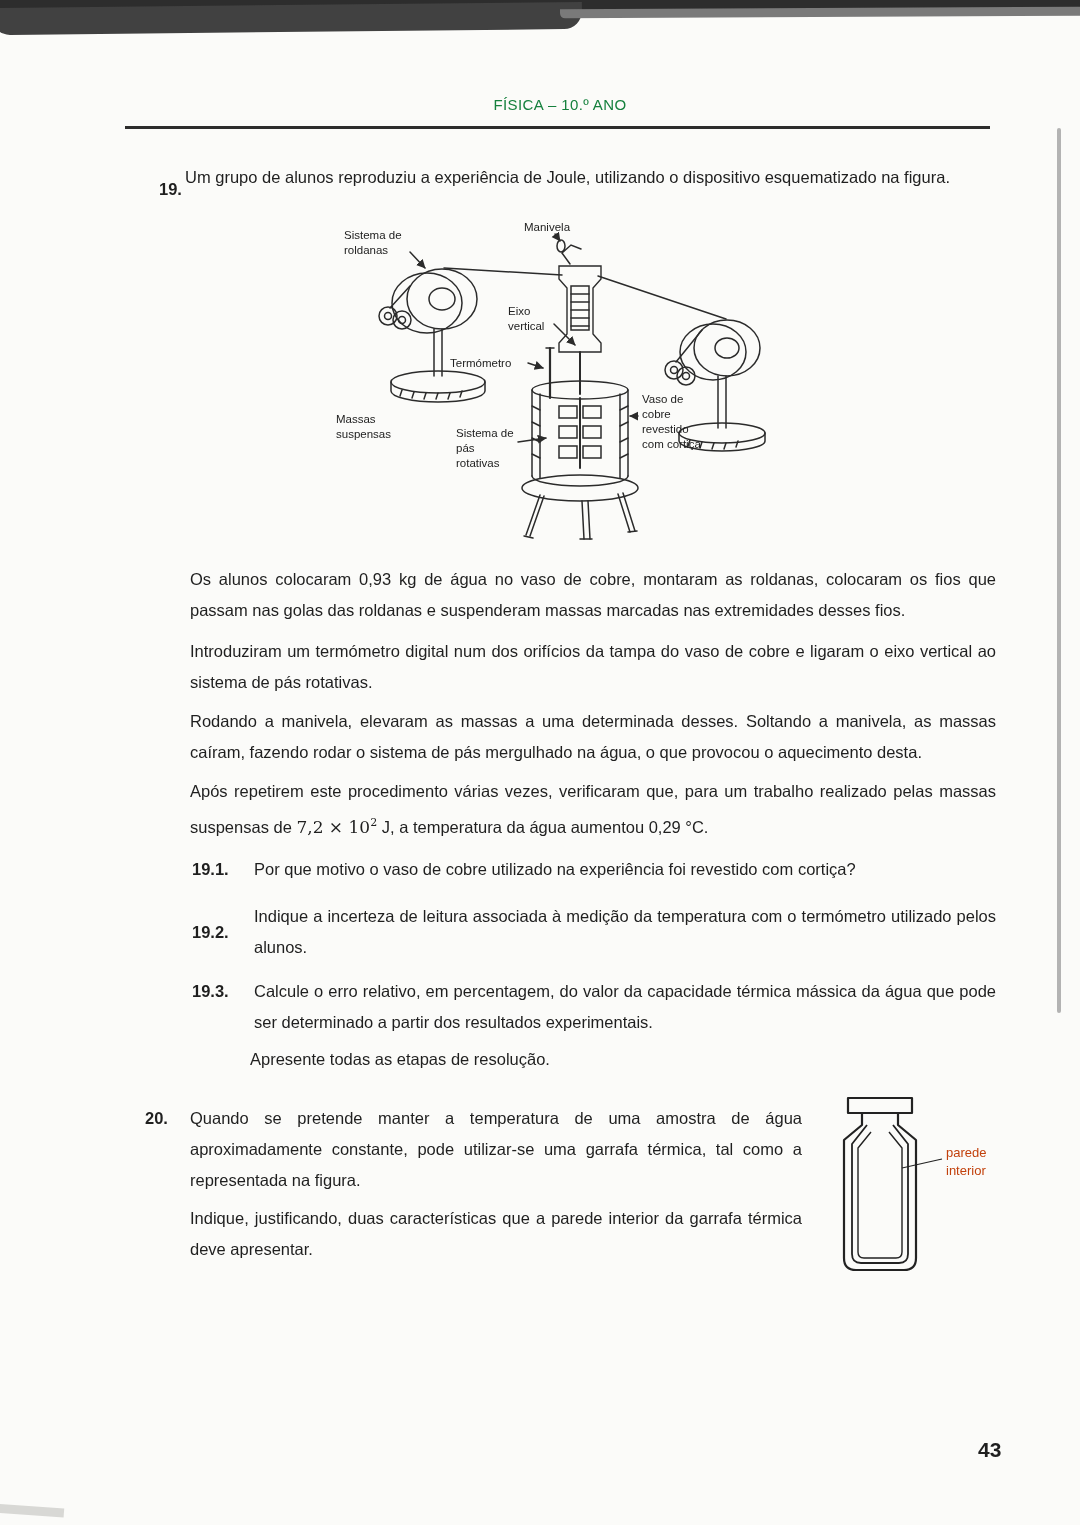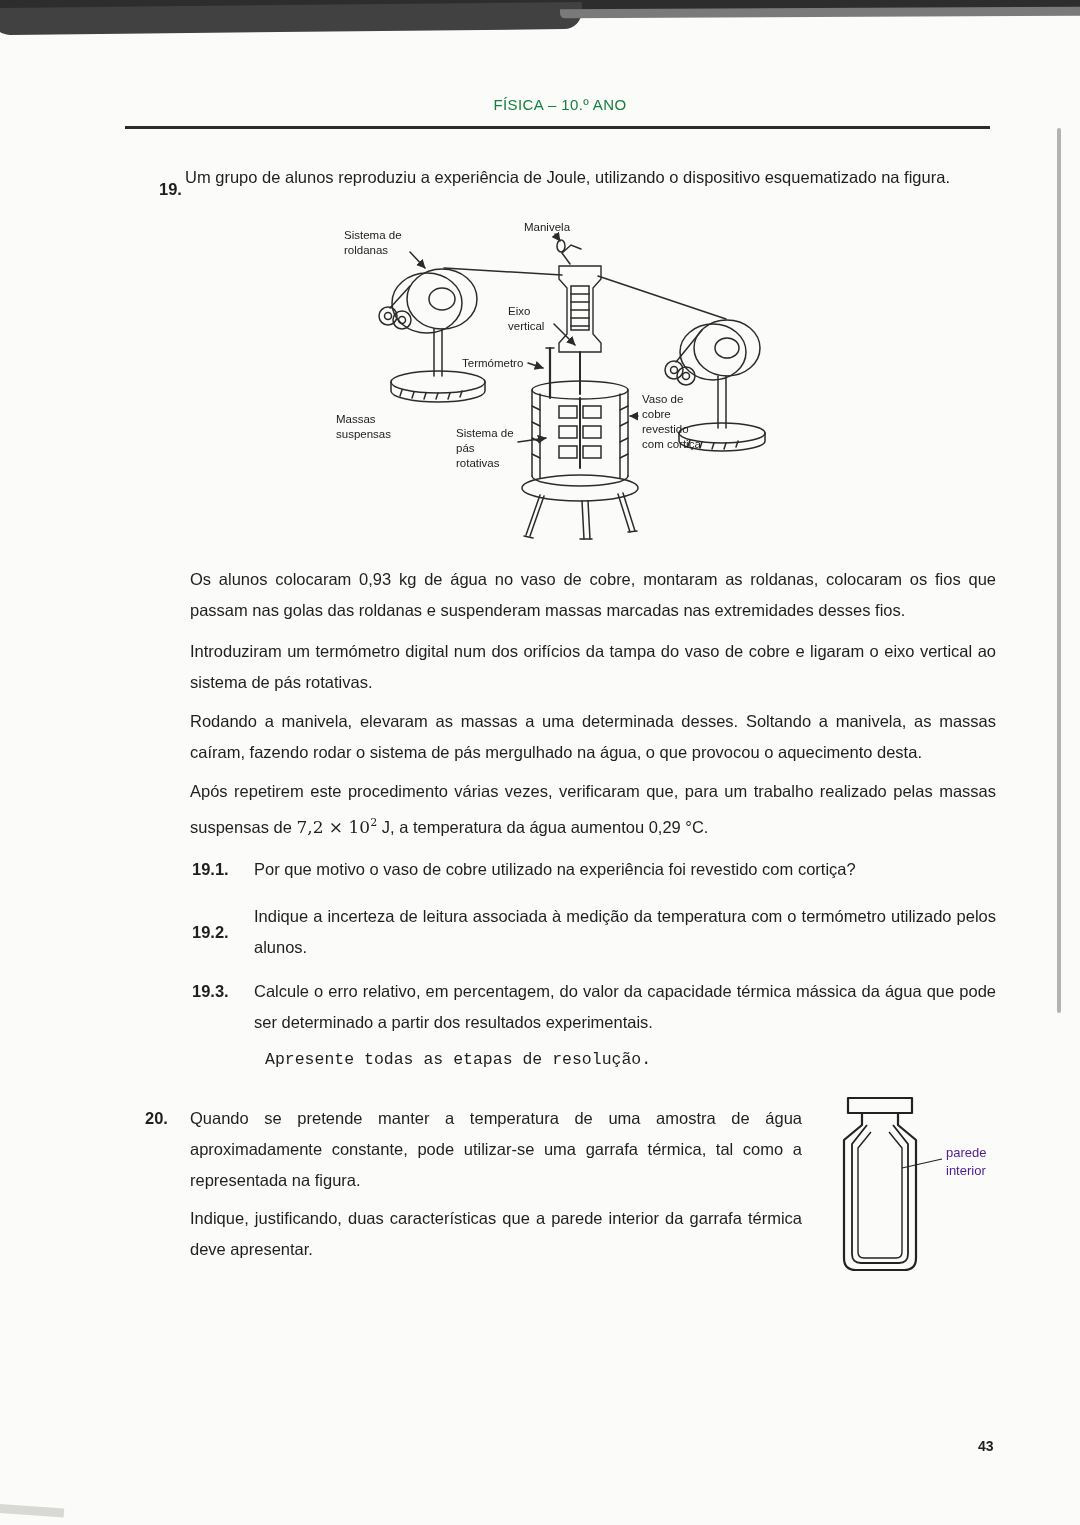--- a/index.html
+++ b/index.html
@@ -9,25 +9,25 @@
     font-family:"Liberation Sans",sans-serif;
     overflow:hidden;
   }
   .abs{position:absolute;}
   .para{font-size:16.5px;line-height:31px;text-align:justify;}
   .qnum{font-size:16.5px;font-weight:700;line-height:31px;}
   .note{font-size:16.5px;line-height:31px;}
   .math{font-family:"DejaVu Serif",serif;font-size:17px;}
   .math sup{font-size:11px;}
   .fig-label{position:absolute;font-size:11.5px;line-height:1.3;white-space:pre-line;color:#222;}
-  .fig2-label{position:absolute;font-size:13px;line-height:1.35;white-space:pre-line;color:#4c1d95;}
+  .fig2-label{position:absolute;font-size:13px;line-height:1.35;white-space:pre-line;color:#c2410c;}
   .header-title{position:absolute;top:96px;left:40px;width:1040px;text-align:center;
     font-size:15px;letter-spacing:.4px;color:#15803d;}
   .header-rule{position:absolute;top:126px;left:125px;width:865px;height:2.5px;background:#2c2c2c;}
-  .page-num{position:absolute;left:978px;top:1438px;font-size:14px;font-weight:700;}
+  .page-num{position:absolute;left:978px;top:1438px;font-size:21px;font-weight:700;}
   
   .scan-top-a{position:absolute;left:0;top:0;width:1080px;height:11px;background:#2d2d2d;}
   .scan-top-b{position:absolute;left:-8px;top:5px;width:590px;height:27px;background:#414141;
     border-radius:0 0 18px 18px;transform:rotate(-.6deg);}
   .scan-top-c{position:absolute;left:560px;top:8px;width:525px;height:9px;background:#7a7a7a;
     border-radius:0 0 5px 5px;transform:rotate(-.3deg);}
   .scan-right{position:absolute;left:1057px;top:128px;width:4px;height:885px;background:#b3b3b3;border-radius:2px;}
   .scan-bl{position:absolute;left:-6px;top:1506px;width:70px;height:9px;background:#d8d8d5;transform:rotate(4deg);}
   figure{margin:0;}
 </style>
@@ -154,21 +154,21 @@
         <line x1="198" y1="143" x2="213" y2="148" marker-end="url(#ah)"></line>
         <line x1="188" y1="222" x2="216" y2="218" marker-end="url(#ah)"></line>
         <line x1="308" y1="196" x2="300" y2="196" marker-end="url(#ah)"></line>
       </g>
     </svg>
     <div class="fig-label" style="left:14px;top:8px;">Sistema de
 roldanas</div>
     <div class="fig-label" style="left:194px;top:0px;">Manivela</div>
     <div class="fig-label" style="left:178px;top:84px;">Eixo
 vertical</div>
-    <div class="fig-label" style="left:132px;top:136px;text-align:right;">Termómetro</div>
+    <div class="fig-label" style="left:120px;top:136px;text-align:right;">Termómetro</div>
     <div class="fig-label" style="left:6px;top:192px;">Massas
 suspensas</div>
     <div class="fig-label" style="left:126px;top:206px;">Sistema de
 pás
 rotativas</div>
     <div class="fig-label" style="left:312px;top:172px;">Vaso de
 cobre
 revestido
 com cortiça</div>
   </figure>
@@ -179,21 +179,21 @@
   <div class="para abs" style="left:190px;top:776px;width:806px;"><span>Após repetirem este procedimento várias vezes, verificaram que, para um trabalho realizado pelas massas suspensas de </span><span class="math"><span>7,2 × 10</span><sup>2</sup></span><span> J, a temperatura da água aumentou 0,29 °C.</span></div>
 
   <span class="qnum abs" style="left:192px;top:854px;">19.1.</span>
   <div class="para abs" style="left:254px;top:854px;width:742px;">Por que motivo o vaso de cobre utilizado na experiência foi revestido com cortiça?</div>
 
   <span class="qnum abs" style="left:192px;top:901px;margin-top:16px;">19.2.</span>
   <div class="para abs" style="left:254px;top:901px;width:742px;">Indique a incerteza de leitura associada à medição da temperatura com o termómetro utilizado pelos alunos.</div>
 
   <span class="qnum abs" style="left:192px;top:976px;">19.3.</span>
   <div class="para abs" style="left:254px;top:976px;width:742px;">Calcule o erro relativo, em percentagem, do valor da capacidade térmica mássica da água que pode ser determinado a partir dos resultados experimentais.</div>
-  <div class="note abs" style="left:265px;top:1044px;width:742px;font-family:Liberation Mono, monospace;">Apresente todas as etapas de resolução.</div>
+  <div class="note abs" style="left:250px;top:1044px;width:742px;">Apresente todas as etapas de resolução.</div>
 
   <span class="qnum abs" style="left:145px;top:1103px;text-align:center;">20.</span>
   <div class="para abs" style="left:190px;top:1103px;width:612px;">Quando se pretende manter a temperatura de uma amostra de água aproximadamente constante, pode utilizar-se uma garrafa térmica, tal como a representada na figura.</div>
   <div class="para abs" style="left:190px;top:1203px;width:612px;">Indique, justificando, duas características que a parede interior da garrafa térmica deve apresentar.</div>
 
   <figure class="abs" style="left:812px;top:1092px;width:215px;height:200px;">
     <svg width="215" height="200" viewBox="0 0 215 200">
       <g stroke="#222" fill="none" stroke-width="2.2" stroke-linejoin="round">
         <rect x="36" y="6" width="64" height="15"></rect>
         <path d="M50,21 v12 L32,48 v118 q0,12 12,12 h48 q12,0 12,-12 V48 L86,33 v-12"></path>

